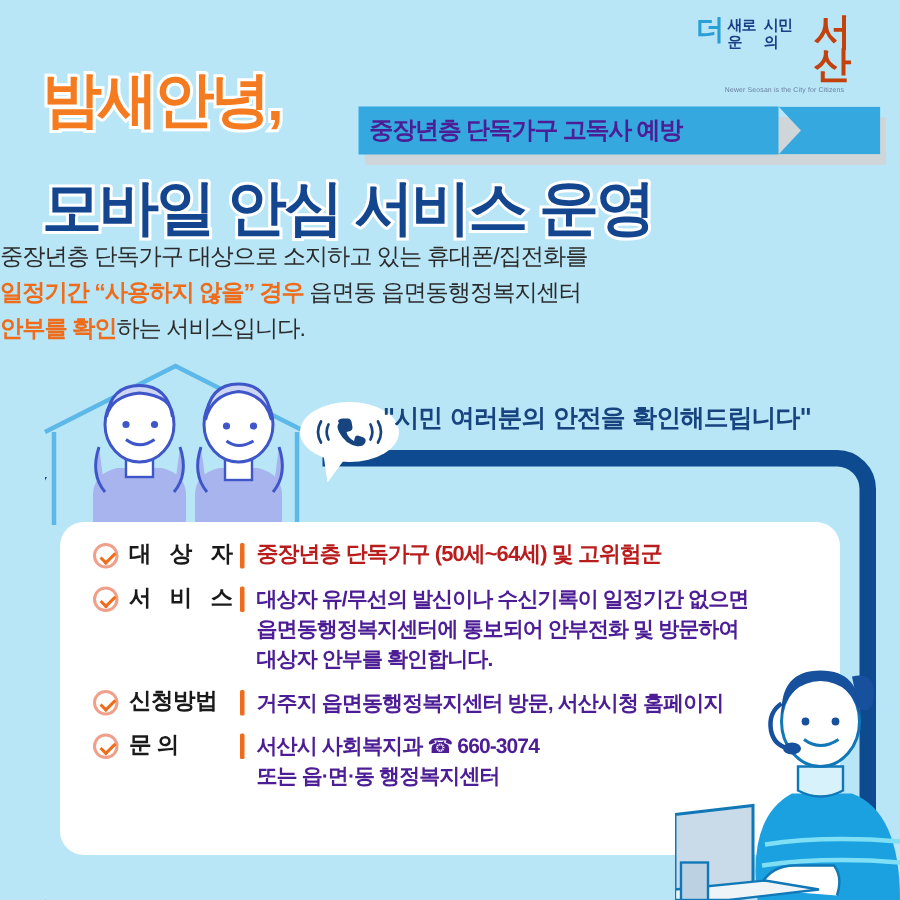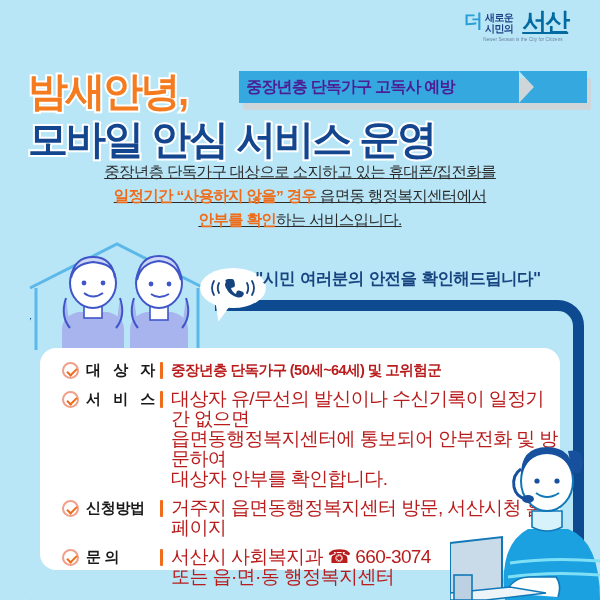--- a/index.html
+++ b/index.html
@@ -23,34 +23,34 @@
   .navy-frame-mask-left{
     position:absolute;left:0px;top:300px;width:30px;height:300px;background:#b8e6f7;
   }
 
   
   .logo{position:absolute;right:18px;top:12px;width:118px;height:46px;}
   .logo-row{display:flex;align-items:flex-start;gap:3px;}
   .logo-deo{
     color:#2a9fd6;font-size:19px;font-weight:bold;line-height:18px;letter-spacing:-1px;
   }
-  .logo-two{display:flex;flex-direction:column;line-height:11px;}
+  .logo-two{display:flex;flex-direction:row;line-height:11px;}
   .logo-two span{color:#1b3f87;font-size:10px;font-weight:bold;letter-spacing:-0.6px;}
   .logo-seosan{
-    color:#0369a1;font-size:25px;font-weight:bold;line-height:22px;
-    letter-spacing:-2px;margin-left:6px;margin-top:-2px;text-decoration:underline;
+    color:#c2410c;font-size:25px;font-weight:bold;line-height:22px;
+    letter-spacing:-2px;margin-left:6px;margin-top:-2px;
   }
   .logo-tag{
     color:#6a7f9e;font-size:4.6px;letter-spacing:0.1px;text-align:center;
     margin-top:3px;width:100%;
   }
 
   
   .title1{
-    position:absolute;left:28px;top:68px;
+    position:absolute;left:28px;top:44px;
     font-size:40px;font-weight:bold;letter-spacing:-2.5px;
     color:#f47b20;
     -webkit-text-stroke:4px #ffffff;paint-order:stroke fill;
     line-height:46px;
   }
   .title2{
     position:absolute;left:28px;top:104px;
     font-size:40px;font-weight:bold;letter-spacing:-2px;
     color:#13468f;
     -webkit-text-stroke:4px #ffffff;paint-order:stroke fill;
@@ -73,22 +73,22 @@
     clip-path:polygon(0 0,100% 0,100% 100%,0 100%,22% 50%);
   }
   .ribbon-text{
     position:absolute;left:239px;top:71px;width:223px;height:32px;
     display:flex;align-items:center;justify-content:center;
     color:#4c1d95;font-size:16px;font-weight:bold;letter-spacing:-0.8px;
   }
 
   
   .desc{
-    position:absolute;left:0;top:160px;width:600px;text-align:center;
-    font-size:15.5px;line-height:24px;color:#2b2b2b;letter-spacing:-0.7px;text-decoration:underline;
+    position:absolute;left:0;top:160px;width:600px;
+    font-size:15.5px;line-height:24px;color:#2b2b2b;letter-spacing:-0.7px;
   }
   .desc b{color:#ef6c1a;font-weight:bold;}
   .desc .l{display:block;}
 
   
   .house{position:absolute;left:22px;top:238px;width:190px;height:112px;}
 
   
   .quote{
     position:absolute;left:255px;top:268px;
@@ -131,21 +131,21 @@
   .label{
     flex:0 0 auto;width:74px;font-size:15px;font-weight:bold;color:#1a1a1a;
     letter-spacing:-0.3px;line-height:20px;
   }
   .label.spaced{letter-spacing:4px;}
   .bar{
     flex:0 0 auto;width:3px;height:17px;background:#ef6c1a;
     margin:2px 8px 0 0;border-radius:1px;
   }
   .val{
-    font-size:19px;line-height:20px;color:#b91c1c;letter-spacing:-0.6px;
+    font-size:14px;line-height:20px;color:#4c1d95;letter-spacing:-0.6px;font-weight:bold;
   }
   .val.hl{color:#b91c1c;font-weight:bold;font-size:14.6px;}
   .val .l{display:block;}
 
   
   .agent{position:absolute;right:0px;bottom:0px;width:150px;height:175px;}
 </style>
 </head>
 <body>
 
@@ -199,21 +199,21 @@
   <div class="title1">밤새안녕,</div>
   <div class="title2">모바일 안심 서비스 운영</div>
 
   <div class="ribbon-shadow"></div>
   <div class="ribbon-body"></div>
   <div class="ribbon-tail"></div>
   <div class="ribbon-text">중장년층 단독가구 고독사 예방</div>
 
   <div class="desc">
     <span class="l">중장년층 단독가구 대상으로 소지하고 있는 휴대폰/집전화를</span>
-    <span class="l"><b>일정기간 “사용하지 않을” 경우</b><span> 읍면동 행정복지센터에서</span></span>
+    <span class="l"><b>일정기간 “사용하지 않을” 경우</b><span> 읍면동 읍면동행정복지센터</span></span>
     <span class="l"><b>안부를 확인</b><span>하는 서비스입니다.</span></span>
   </div>
 
   <div class="bubble-tail"></div>
   <div class="bubble"></div>
   <div class="phone-glyph">
     <svg width="50" height="24" viewBox="0 0 50 24">
       <path d="M6 5 Q2 12 6 19 M11 7 Q8.5 12 11 17" fill="none" stroke="#17447f" stroke-width="1.8" stroke-linecap="round"></path>
       <path d="M44 5 Q48 12 44 19 M39 7 Q41.5 12 39 17" fill="none" stroke="#17447f" stroke-width="1.8" stroke-linecap="round"></path>
       <path d="M18 6 Q16 4 20 3 L24 3 Q26 3 26.5 6 L27 9 Q27 11 25 11.5 L23 12 Q24 16 28 18 L28.5 16 Q29 14 31 14.5 L34 15.5 Q36.5 16.5 35.5 19 Q34 22 30 21.5 Q22 20 18 12 Q16 8 18 6 Z" fill="#17447f"></path>

